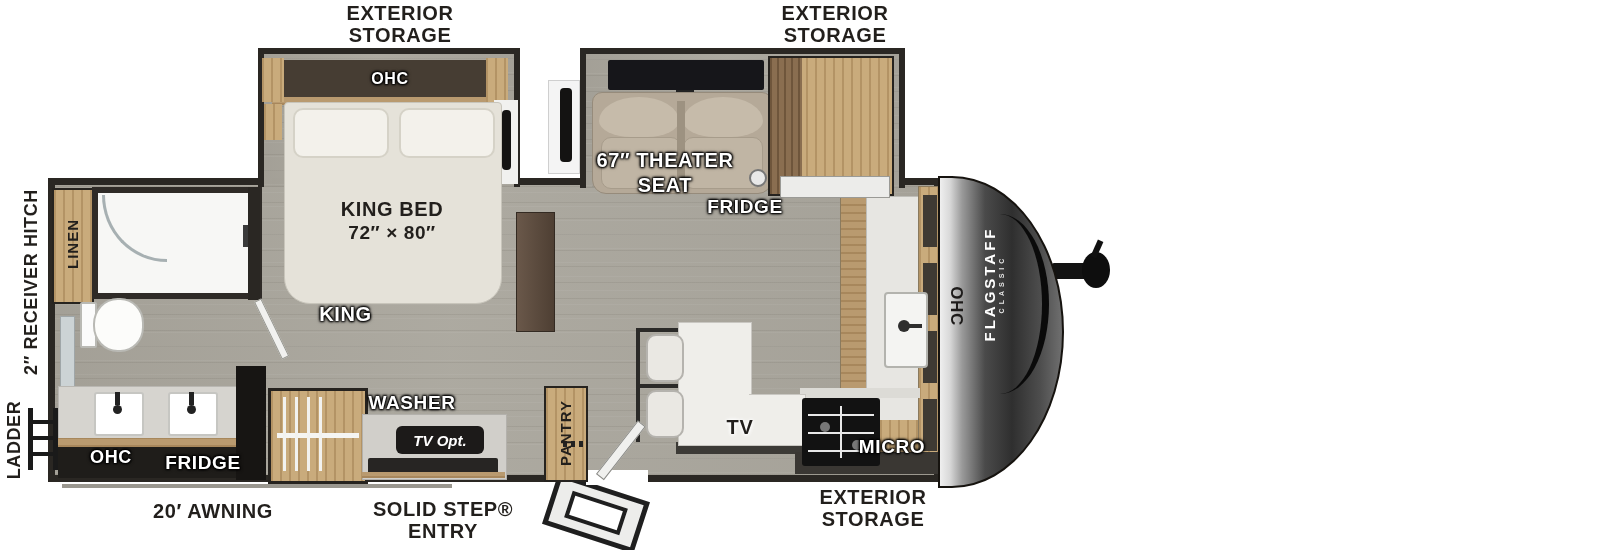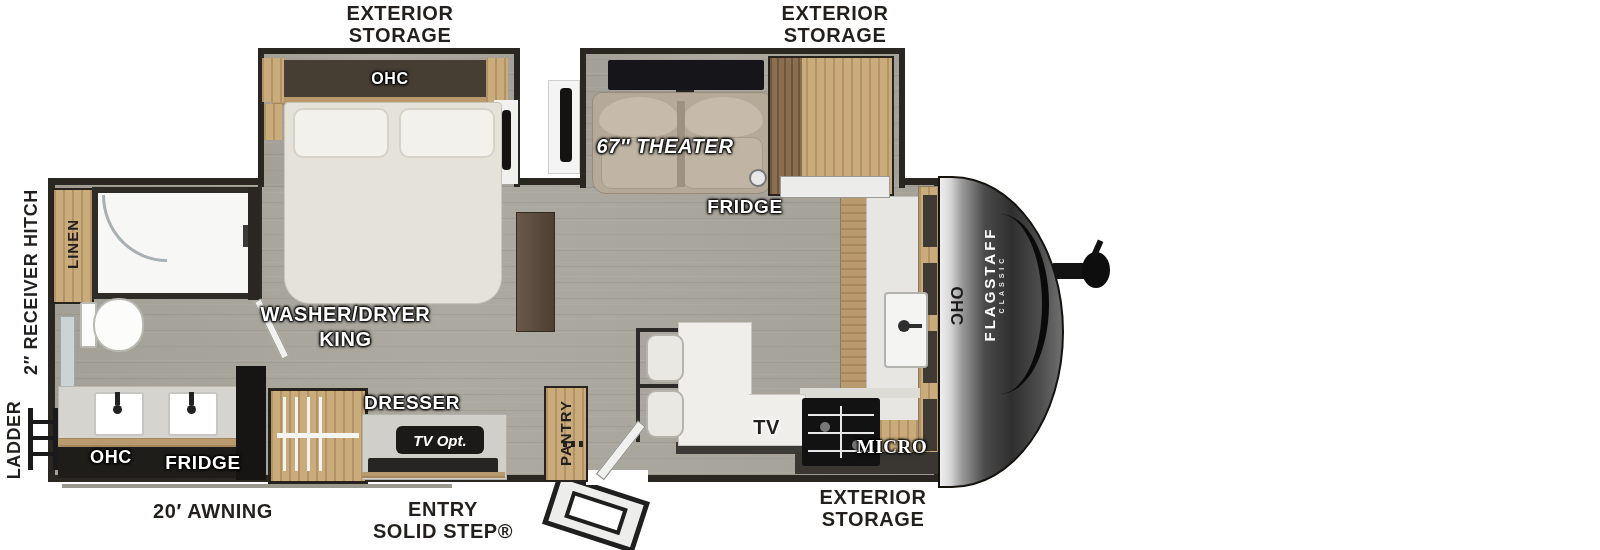--- a/index.html
+++ b/index.html
@@ -43,22 +43,22 @@
   <div class="abs lbl" style="left:735px;top:2px;width:200px;">
     <div>EXTERIOR</div>
     <div>STORAGE</div>
   </div>
   <div class="abs lbl" style="left:773px;top:486px;width:200px;">
     <div>EXTERIOR</div>
     <div>STORAGE</div>
   </div>
   <div class="abs lbl" style="left:113px;top:500px;width:200px;">20′ AWNING</div>
   <div class="abs lbl" style="left:353px;top:498px;width:180px;">
+    <div>SOLID STEP®</div>
     <div>ENTRY</div>
-    <div>SOLID STEP®</div>
   </div>
   <div class="abs lbl rccw" style="left:-70px;top:272px;width:200px;height:20px;font-size:18px;">2″ RECEIVER HITCH</div>
   <div class="abs lbl rccw" style="left:-36px;top:431px;width:96px;height:18px;font-size:18px;">LADDER</div>
 
   <div class="abs floor" style="left:48px;top:178px;width:879px;height:290px;border:7px solid #2a2723;z-index:1;"></div>
   <div class="abs slide floor" style="left:258px;top:48px;width:250px;height:133px;z-index:1;"></div>
   <div class="abs slide floor" style="left:580px;top:48px;width:313px;height:134px;z-index:1;"></div>
   <div class="abs floor" style="left:272px;top:178px;width:232px;height:9px;z-index:2;"></div>
   <div class="abs floor" style="left:592px;top:178px;width:296px;height:9px;z-index:2;"></div>
   <div class="abs" style="left:62px;top:484px;width:390px;height:4px;background:#9a978f;z-index:0;"></div>
@@ -114,76 +114,80 @@
   </div>
   <div class="abs wood-h" style="left:272px;top:97px;width:236px;height:8px;z-index:2;"></div>
   <div class="abs wood" style="left:262px;top:58px;width:22px;height:44px;z-index:2;"></div>
   <div class="abs wood" style="left:486px;top:58px;width:22px;height:44px;z-index:2;"></div>
   <div class="abs wood" style="left:264px;top:104px;width:18px;height:36px;z-index:2;"></div>
   <div class="abs" style="left:494px;top:100px;width:24px;height:84px;background:#f1f1ef;z-index:2;"></div>
   <div class="abs slot" style="left:502px;top:110px;width:9px;height:60px;z-index:3;"></div>
   <div class="abs" style="left:284px;top:102px;width:216px;height:200px;background:#e5e2d9;border:1px solid #c8c5bb;border-radius:4px 4px 26px 26px;z-index:3;"></div>
   <div class="abs" style="left:293px;top:108px;width:92px;height:46px;background:#f3f1eb;border:2px solid #d5d2c7;border-radius:10px;z-index:4;"></div>
   <div class="abs" style="left:399px;top:108px;width:92px;height:46px;background:#f3f1eb;border:2px solid #d5d2c7;border-radius:10px;z-index:4;"></div>
+  <div class="abs lbl" style="left:300px;top:198px;width:184px;z-index:6;">
+    <div>KING BED</div>
+    <div style="font-size:19px;margin-top:2px;">72″ × 80″</div>
+  </div>
   <div class="abs" style="left:516px;top:212px;width:37px;height:118px;background:linear-gradient(90deg,#6a584a,#4e3f33);border:1px solid #332a22;z-index:3;"></div>
 
   <div class="abs" style="left:548px;top:80px;width:30px;height:92px;background:#f4f4f4;border:1px solid #cfcfcf;z-index:1;"></div>
   <div class="abs slot" style="left:560px;top:88px;width:12px;height:74px;z-index:2;"></div>
   <div class="abs" style="left:608px;top:60px;width:156px;height:30px;background:#16161a;border-radius:2px;z-index:3;"></div>
   <div class="abs" style="left:676px;top:90px;width:18px;height:5px;background:#222;z-index:3;"></div>
   <div class="abs" style="left:592px;top:92px;width:178px;height:100px;background:#b5a998;border:1px solid #968b7b;border-radius:10px 10px 14px 14px;z-index:3;">
     <div class="abs" style="left:6px;top:4px;width:80px;height:40px;background:#c6bbaa;border-radius:50% 50% 40% 40% / 60% 60% 40% 40%;"></div>
     <div class="abs" style="left:90px;top:4px;width:80px;height:40px;background:#c6bbaa;border-radius:50% 50% 40% 40% / 60% 60% 40% 40%;"></div>
     <div class="abs" style="left:8px;top:44px;width:78px;height:50px;background:#c0b5a4;border:1px solid #a79c8b;border-radius:10px;"></div>
     <div class="abs" style="left:90px;top:44px;width:78px;height:50px;background:#c0b5a4;border:1px solid #a79c8b;border-radius:10px;"></div>
     <div class="abs" style="left:84px;top:8px;width:8px;height:86px;background:#9d9281;"></div>
     <div class="abs" style="left:156px;top:76px;width:14px;height:14px;background:#e8e8e8;border:2px solid #777;border-radius:50%;"></div>
   </div>
-  <div class="abs lbl wt" style="left:575px;top:134px;width:180px;line-height:25px;font-style:italic;">
+  <div class="abs lbl wt" style="left:575px;top:148px;width:180px;line-height:25px;">
     <div>67″ THEATER</div>
+    <div>SEAT</div>
   </div>
   <div class="abs wood" style="left:768px;top:56px;width:122px;height:136px;border:2px solid #26231f;z-index:3;">
     <div class="abs" style="left:0;top:0;width:32px;height:100%;background:#8a6e50;background-image:repeating-linear-gradient(90deg,rgba(60,40,20,.35) 0 2px,transparent 2px 7px);"></div>
   </div>
   <div class="abs" style="left:780px;top:176px;width:108px;height:20px;background:#ececea;border:1px solid #9a9a96;z-index:3;"></div>
   <div class="abs lbl wt" style="left:685px;top:196px;width:120px;font-size:19px;">FRIDGE</div>
 
   <div class="abs lbl wt" style="left:238px;top:302px;width:215px;line-height:25px;">
-    <div>WASHER/DRYER</div>
     <div>KING</div>
   </div>
   <div class="abs wood" style="left:268px;top:388px;width:94px;height:90px;border:3px solid #26231f;z-index:3;">
     <div class="abs" style="left:6px;top:42px;right:6px;height:5px;background:#f5f5f2;"></div>
     <div class="abs" style="left:12px;top:6px;width:3px;height:74px;background:#f2f2ef;"></div>
     <div class="abs" style="left:24px;top:6px;width:3px;height:74px;background:#f2f2ef;"></div>
     <div class="abs" style="left:36px;top:6px;width:3px;height:74px;background:#f2f2ef;"></div>
     <div class="abs" style="left:48px;top:6px;width:3px;height:74px;background:#f2f2ef;"></div>
   </div>
-  <div class="abs lbl wt" style="left:352px;top:392px;width:120px;font-size:19px;">DRESSER</div>
+  <div class="abs lbl wt" style="left:352px;top:392px;width:120px;font-size:19px;">WASHER</div>
   <div class="abs" style="left:362px;top:414px;width:143px;height:64px;background:#d1cfca;border:1px solid #b3b1ac;z-index:3;"></div>
   <div class="abs chip" style="left:396px;top:426px;width:88px;height:28px;z-index:5;">
     <span style="color:#fff;font-weight:800;font-style:italic;font-size:15px;">TV Opt.</span>
   </div>
   <div class="abs" style="left:368px;top:458px;width:130px;height:16px;background:#272523;border-radius:2px;z-index:4;"></div>
   <div class="abs wood-h" style="left:362px;top:472px;width:143px;height:6px;z-index:4;"></div>
 
   <div class="abs" style="left:586px;top:470px;width:62px;height:15px;background:#fff;z-index:3;"></div>
   <div class="abs" style="left:596px;top:406px;width:8px;height:66px;background:#f0f0ee;border:1px solid #8a8a86;transform:rotate(38deg);transform-origin:bottom left;z-index:4;"></div>
   <div class="abs" style="left:563px;top:441px;width:22px;height:6px;z-index:4;background:repeating-linear-gradient(90deg,#222 0 4px,transparent 4px 8px);"></div>
   <div class="abs" style="left:548px;top:486px;width:86px;height:44px;background:#ededeb;border:5px solid #1f1f1f;transform:rotate(18deg);z-index:2;">
     <div class="abs" style="left:14px;top:8px;width:50px;height:20px;background:#fff;border:4px solid #1f1f1f;"></div>
   </div>
 
   <div class="abs wood" style="left:544px;top:386px;width:40px;height:92px;border:2px solid #26231f;z-index:3;"></div>
   <div class="abs lbl sm rccw" style="left:514px;top:424px;width:100px;height:18px;z-index:6;">PANTRY</div>
 
   <div class="abs" style="left:676px;top:442px;width:132px;height:12px;background:#3c3a36;z-index:2;"></div>
   <div class="abs" style="left:678px;top:322px;width:72px;height:122px;background:#efeeea;border:1px solid #c9c7c2;z-index:3;"></div>
   <div class="abs" style="left:749px;top:394px;width:56px;height:50px;background:#efeeea;border:1px solid #c9c7c2;border-left:none;z-index:3;"></div>
-  <div class="abs lbl dkglow" style="left:700px;top:416px;width:80px;z-index:6;text-align:right;">TV</div>
+  <div class="abs lbl dkglow" style="left:700px;top:416px;width:80px;z-index:6;">TV</div>
   <div class="abs" style="left:636px;top:328px;width:46px;height:54px;border-left:4px solid #2b2a28;border-top:4px solid #2b2a28;z-index:2;"></div>
   <div class="abs" style="left:646px;top:334px;width:34px;height:44px;background:#eae8e3;border:2px solid #b5b3ae;border-radius:10px;z-index:3;"></div>
   <div class="abs" style="left:636px;top:384px;width:46px;height:54px;border-left:4px solid #2b2a28;border-top:4px solid #2b2a28;z-index:2;"></div>
   <div class="abs" style="left:646px;top:390px;width:34px;height:44px;background:#eae8e3;border:2px solid #b5b3ae;border-radius:10px;z-index:3;"></div>
 
   <div class="abs wood-h" style="left:840px;top:198px;width:26px;height:192px;border-left:1px solid #8a7a5e;z-index:2;"></div>
   <div class="abs" style="left:866px;top:196px;width:52px;height:266px;background:#e7e6e2;border:1px solid #bfbeb9;z-index:2;"></div>
   <div class="abs" style="left:884px;top:292px;width:40px;height:72px;background:#f4f4f2;border:2px solid #b3b3ae;border-radius:4px;z-index:3;">
     <div class="abs" style="left:12px;top:26px;width:12px;height:12px;background:#2e2e2e;border-radius:50%;"></div>
     <div class="abs" style="left:22px;top:30px;width:14px;height:4px;background:#2e2e2e;"></div>
@@ -198,16 +202,16 @@
   <div class="abs wood" style="left:880px;top:420px;width:38px;height:42px;z-index:2;"></div>
   <div class="abs" style="left:802px;top:398px;width:78px;height:68px;background:#121212;border-radius:3px;z-index:3;">
     <div class="abs" style="left:6px;top:16px;width:66px;height:2px;background:#e8e8e8;"></div>
     <div class="abs" style="left:6px;top:34px;width:66px;height:2px;background:#e8e8e8;"></div>
     <div class="abs" style="left:6px;top:52px;width:66px;height:2px;background:#e8e8e8;"></div>
     <div class="abs" style="left:38px;top:8px;width:2px;height:52px;background:#e8e8e8;"></div>
     <div class="abs" style="left:18px;top:24px;width:10px;height:10px;background:#777;border-radius:50%;"></div>
     <div class="abs" style="left:50px;top:42px;width:10px;height:10px;background:#777;border-radius:50%;"></div>
   </div>
   <div class="abs" style="left:795px;top:452px;width:147px;height:22px;background:#3a3733;z-index:2;"></div>
-  <div class="abs lbl wt" style="left:832px;top:436px;width:120px;font-size:19px;font-family:Liberation Serif, serif;">MICRO</div>
+  <div class="abs lbl wt" style="left:832px;top:436px;width:120px;font-size:19px;">MICRO</div>
   <div class="abs lbl rcw" style="left:899px;top:296px;width:116px;height:20px;font-size:17px;color:#1d1b1a;">OHC</div>
 
 </div>
 
 </body></html>

